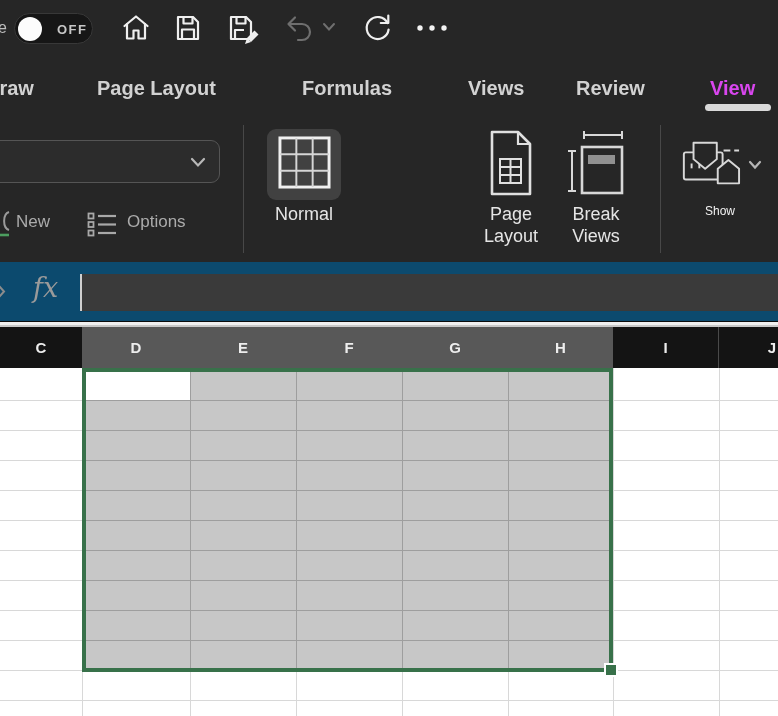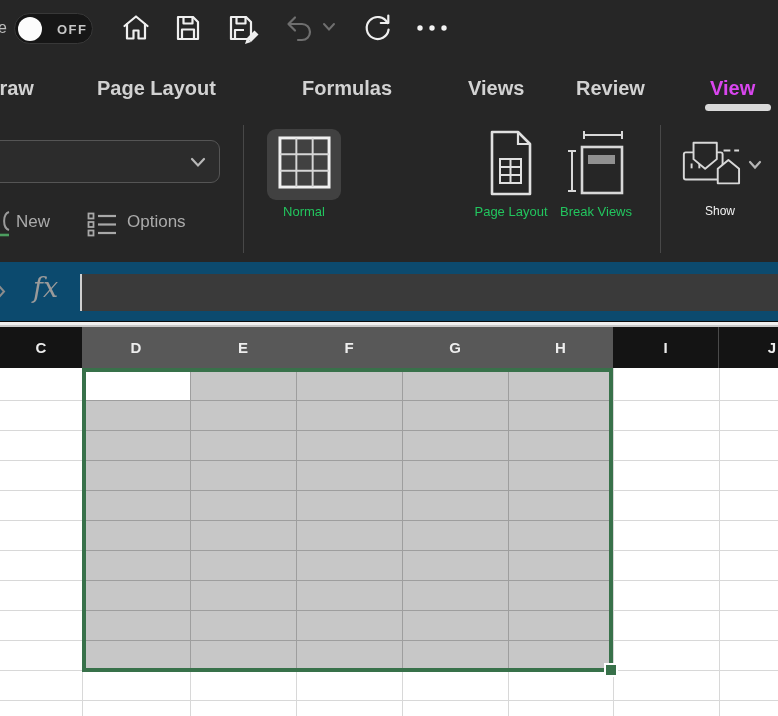--- a/index.html
+++ b/index.html
@@ -26,21 +26,21 @@
   
   .ribbon{position:absolute;left:0;top:115px;width:778px;height:147px;}
   .dropdown{position:absolute;left:-20px;top:25px;width:240px;height:43px;border-radius:9px;
             border:1.5px solid #555;background:#2c2c2c;box-sizing:border-box;}
   .dropdown .chev{position:absolute;right:13px;top:13px;}
   .small-btn{position:absolute;top:97px;font-size:17px;color:#ababab;white-space:nowrap;}
   .ribbon-divider{position:absolute;top:10px;width:1px;height:128px;background:#484848;}
   .vb{position:absolute;top:14px;text-align:center;}
   .vb-iconbox{height:71px;display:flex;align-items:center;justify-content:center;margin:0 auto;}
   .vb-iconbox.active{background:#414141;border-radius:9px;}
-  .vb-label{margin-top:4px;font-size:13px;line-height:1.2;color:#22c55e;}
+  .vb-label{margin-top:4px;font-size:18px;line-height:1.2;color:#e5e5e5;}
   .show-group{position:absolute;left:672px;top:14px;width:96px;text-align:center;}
   .show-row{height:71px;display:flex;align-items:center;justify-content:center;gap:7px;}
   .show-label{margin-top:4px;font-size:12px;color:#f2f2f2;}
 
   
   .fbar{position:absolute;left:0;top:262px;width:778px;height:59px;background:#0c4a6e;}
   .fbar .edge-chev{position:absolute;left:-1px;top:22px;}
   .fx{position:absolute;left:33px;top:10px;font-family:"DejaVu Serif",serif;font-style:italic;
       font-size:27px;color:#9a9a9a;}
   .finput{position:absolute;left:80px;top:12px;width:698px;height:37px;background:#3a3a3a;

